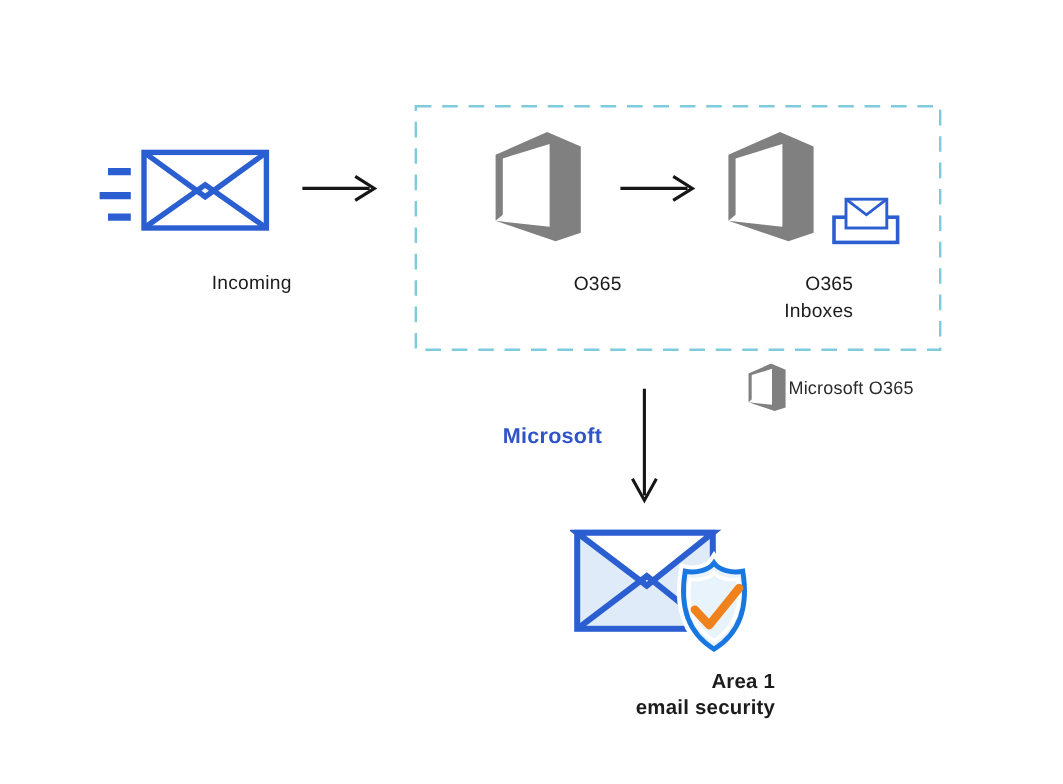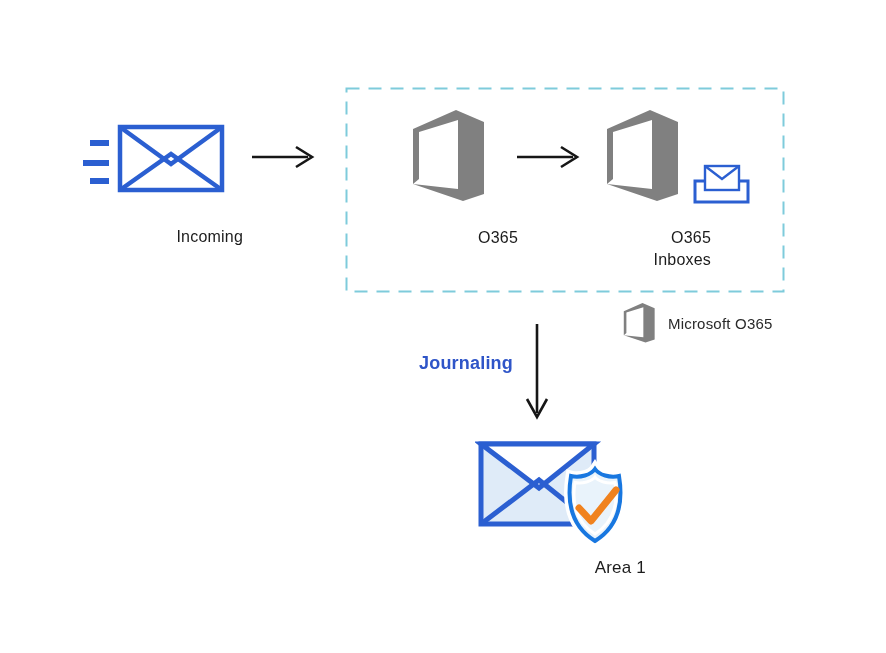--- a/index.html
+++ b/index.html
@@ -15,21 +15,21 @@
   }
   *{margin:0;padding:0;box-sizing:border-box;}
   html,body{background:#fff;}
   body{font-family:"Liberation Sans", sans-serif;color:var(--text-black);}
   .canvas{position:relative;width:886px;height:653px;background:#ffffff;overflow:hidden;}
   .abs{position:absolute;}
   .node-label{position:absolute;text-align:right;font-size:16px;line-height:22px;color:var(--text-black);letter-spacing:0.2px;}
   .node-label .l1,.node-label .l2{display:block;}
   .area1-label{font-size:17px;line-height:22px;}
   .journaling{position:absolute;left:419px;top:353px;font-size:18px;font-weight:700;color:var(--journaling-blue);letter-spacing:0.2px;}
-  .legend{position:absolute;left:621px;top:303px;display:flex;align-items:center;gap:11px;}
+  .legend{position:absolute;left:621px;top:303px;display:flex;align-items:center;}
   .legend-text{font-size:15px;color:#2a2a2a;letter-spacing:0.2px;}
   svg{display:block;}
 </style>
 </head>
 <body>
 
 <div class="canvas">
 
   <svg class="abs" style="left:78px;top:118px;" width="150" height="80" viewBox="0 0 150 80">
     <g stroke="var(--envelope-blue)" fill="none">
@@ -89,38 +89,39 @@
   </div>
 
   <div class="legend">
     <svg width="36" height="40" viewBox="0 0 82 92">
       <path fill="var(--logo-gray)" fill-rule="evenodd" d="M49,0 L6,19 L6,74 L56,91 L77,84 L77,12 Z
                M51,10 L12,22 L12,69 L6,74 L51,79 Z"></path>
     </svg>
     <span class="legend-text">Microsoft O365</span>
   </div>
 
-  <div class="journaling">Journaling</div>
+  <div class="journaling">Microsoft</div>
 
   <svg class="abs" style="left:523px;top:321px;" width="28" height="100" viewBox="0 0 28 100">
     <g stroke="var(--arrow-black)" stroke-width="2.6" fill="none">
       <line x1="14" y1="3" x2="14" y2="92"></line>
       <polyline points="4,78 14,96 24,78"></polyline>
     </g>
   </svg>
 
   <svg class="abs" style="left:475px;top:430px;" width="155" height="120" viewBox="0 0 155 120">
     <g stroke="var(--envelope-blue)" fill="none">
       <rect x="6" y="14" width="113" height="80" stroke-width="5" fill="var(--light-blue-fill)"></rect>
       <polygon points="6,14 64,58 119,14" stroke-width="5" fill="#ffffff"></polygon>
       <polyline points="6,94 64,50 119,94" stroke-width="5"></polyline>
     </g>
 
     <path d="M120,39 C124,45 135,48 144,46 C149,76 141,98 120,111 C99,98 91,76 96,46 C105,48 116,45 120,39 Z" fill="#ffffff" stroke="#ffffff" stroke-width="11"></path>
     <path d="M120,39 C124,45 135,48 144,46 C149,76 141,98 120,111 C99,98 91,76 96,46 C105,48 116,45 120,39 Z" fill="#E9F3FB" stroke="var(--shield-blue)" stroke-width="4"></path>
     <path d="M120,47 C123,51.5 133,54 140,52.5 C144,76 137,93 120,104 C103,93 96,76 100,52.5 C107,54 117,51.5 120,47 Z" fill="none" stroke="#ffffff" stroke-width="3"></path>
     <polyline points="104,78 116,91 141,60" fill="none" stroke="var(--check-orange)" stroke-width="7" stroke-linecap="round" stroke-linejoin="round"></polyline>
   </svg>
-  <div class="node-label area1-label" style="left:446px;top:557px;width:200px;">
+  <div class="node-label area1-label" style="left:446px;top:557px;width:200px;font-weight:bold;">
     <span class="l1">Area 1</span>
+    <span class="l2">email security</span>
   </div>
 
 </div>
 
 </body></html>

